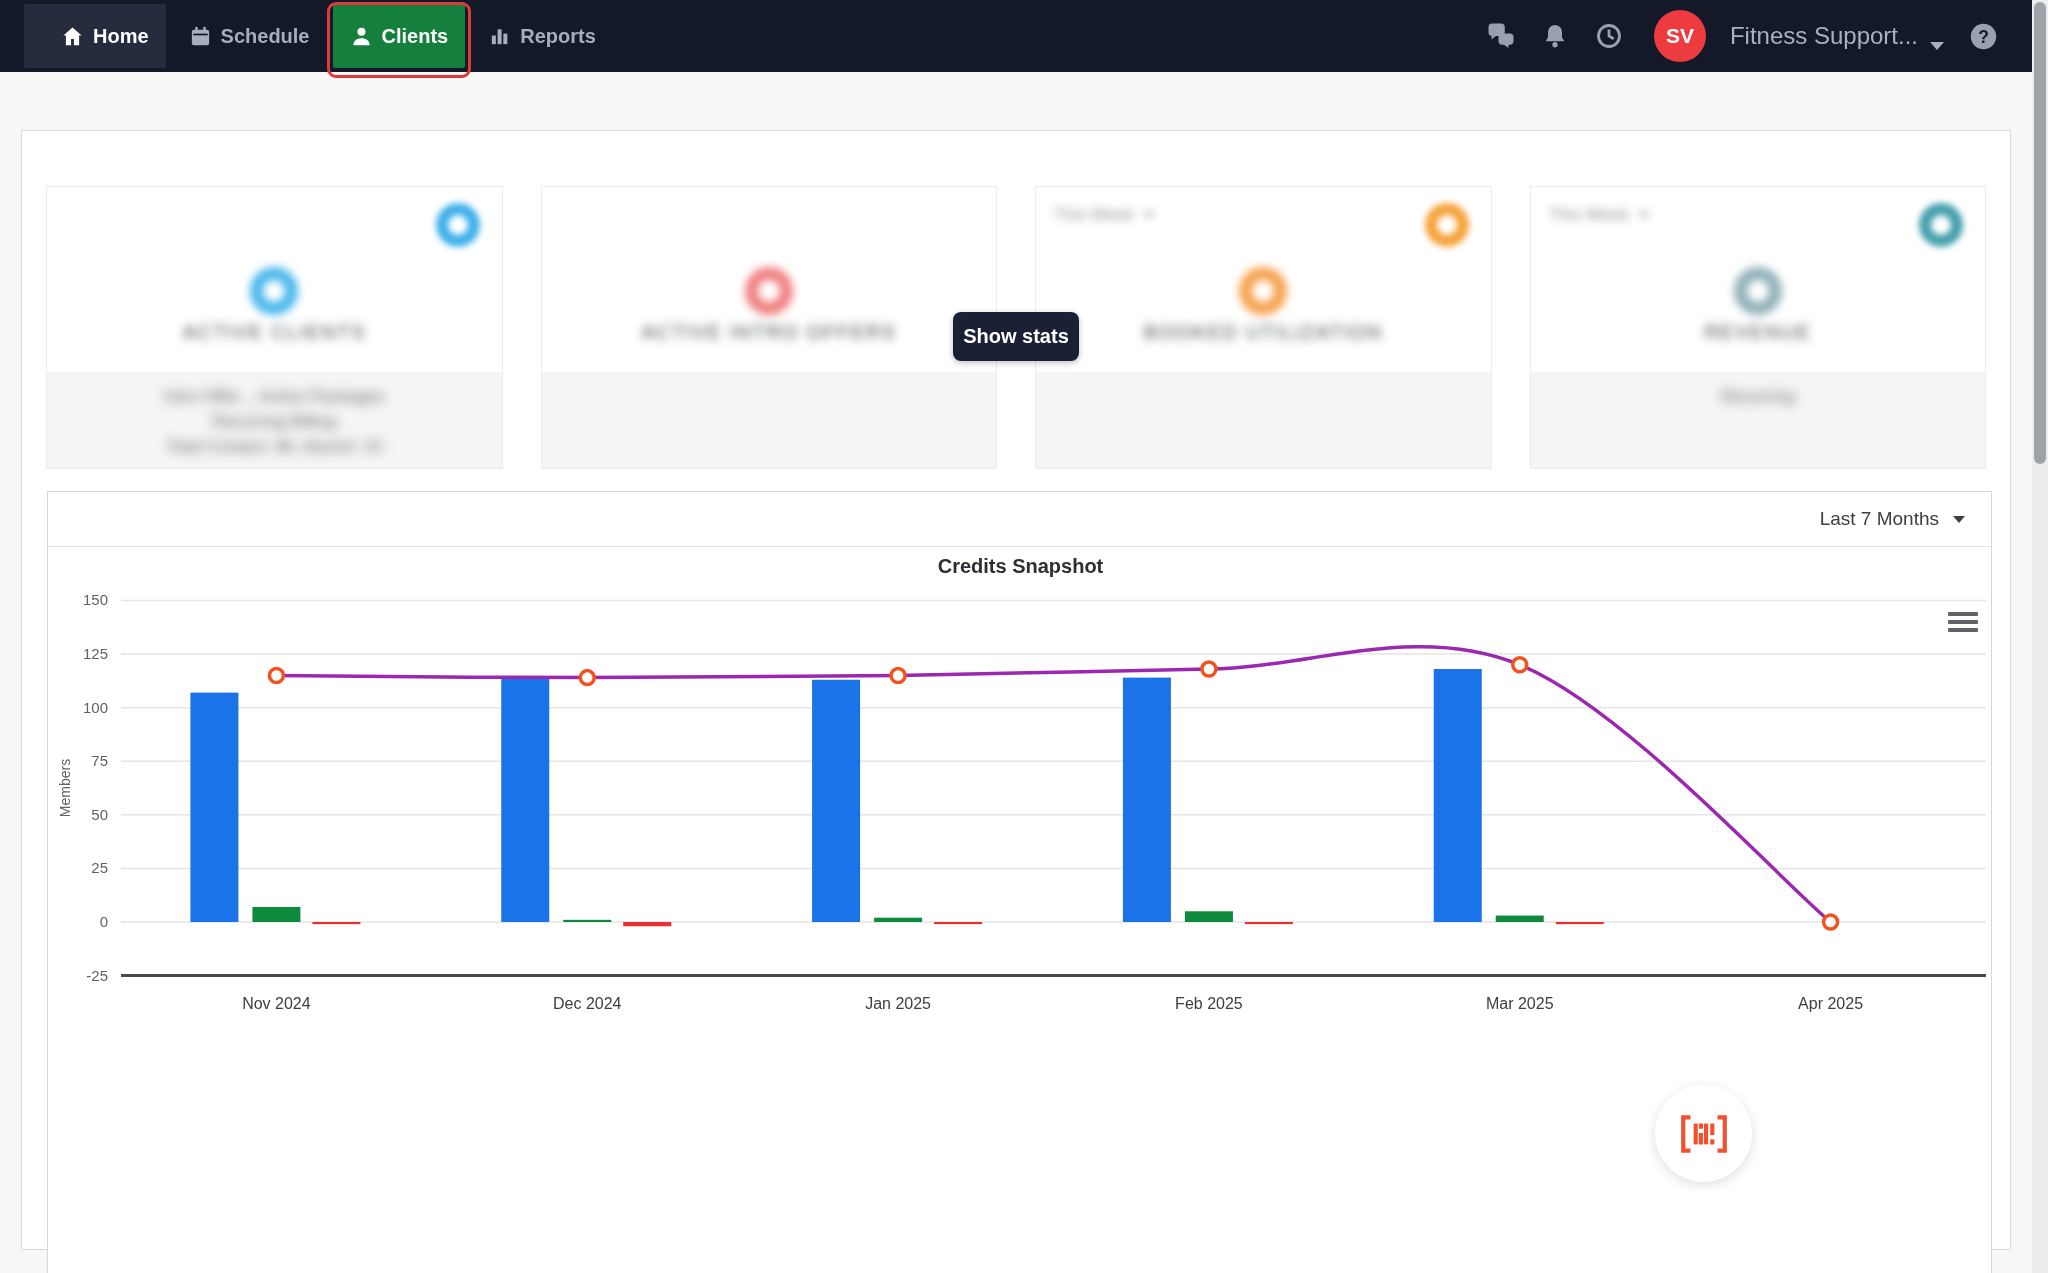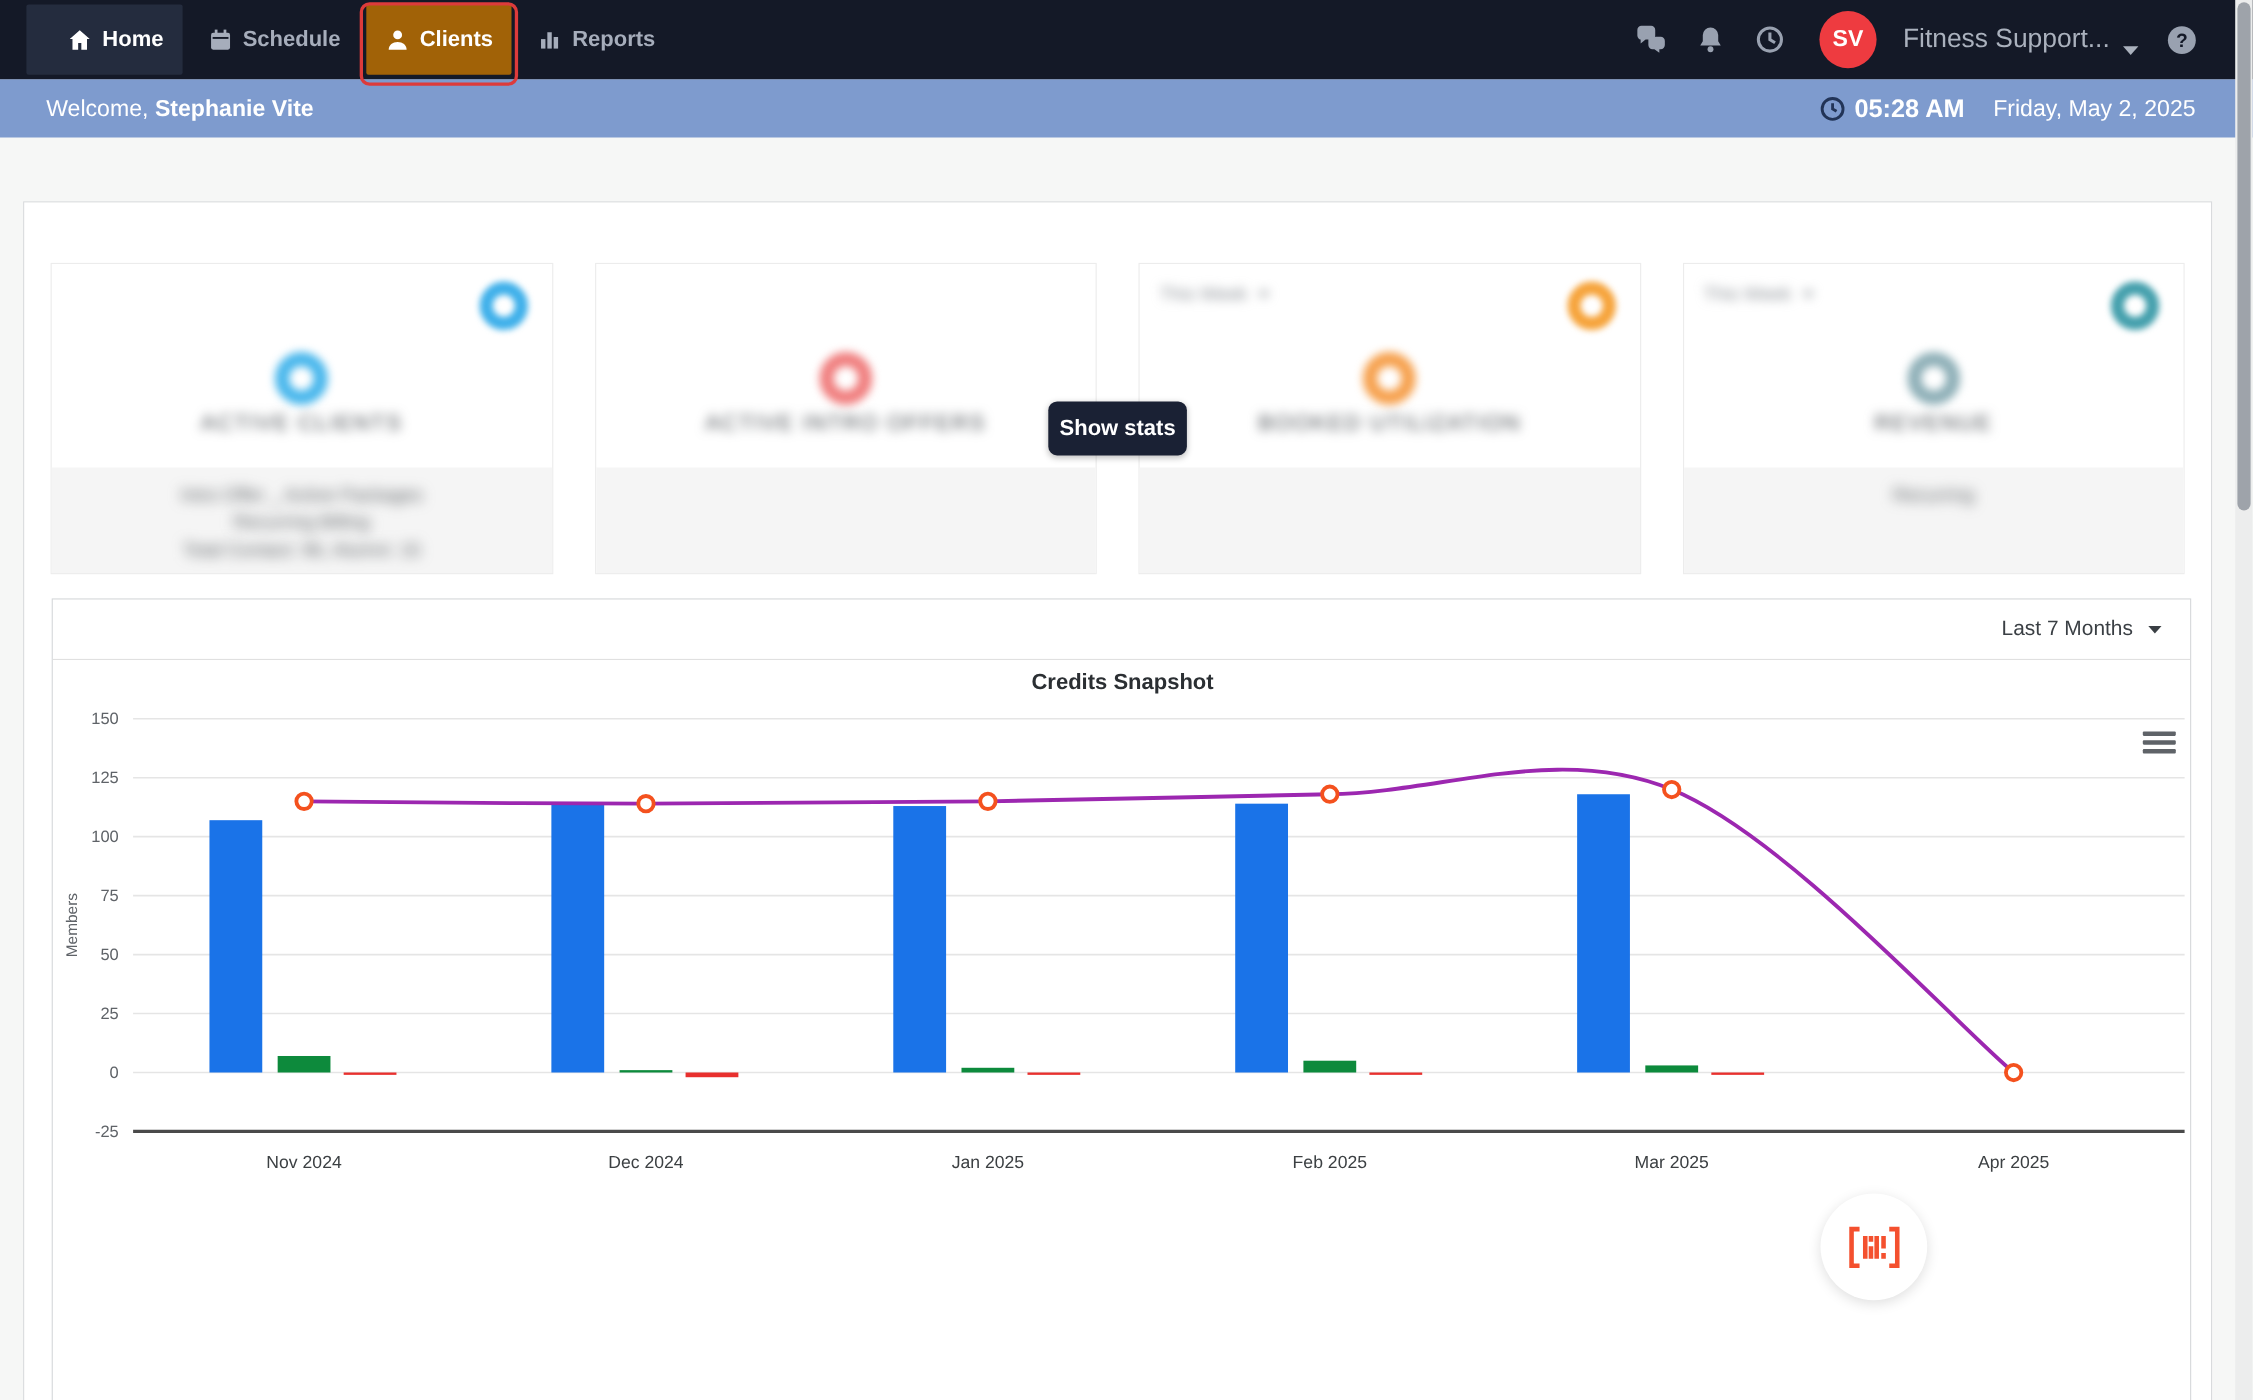--- a/index.html
+++ b/index.html
@@ -16,21 +16,21 @@
   body{font-family:"Liberation Sans","DejaVu Sans",sans-serif;background:#f6f7f6;position:relative;}
   .stage{position:relative;width:2048px;height:1273px;overflow:hidden;background:#f6f7f6;}
 
   
   .navbar{position:relative;height:72px;background:var(--navbar-bg);display:flex;align-items:stretch;padding-left:24px;z-index:30;}
   .nav-left{display:flex;align-items:stretch;}
   .nav-item{position:relative;display:flex;align-items:center;gap:9px;padding:0 17px;margin:4px 6px 4px 0;
             color:#a6adbb;font-size:20px;font-weight:600;cursor:pointer;border-radius:2px;}
   .nav-item .nicon{width:23px;height:23px;display:inline-flex;}
   .nav-item.active{background:#242c3e;color:#ffffff;padding-left:37px;}
-  .nav-item.hl{background:#a16207;color:#ffffff;}
+  .nav-item.hl{background:#15803d;color:#ffffff;}
   .caret{width:0;height:0;border-left:7px solid transparent;border-right:7px solid transparent;border-top:8px solid currentColor;display:inline-block;margin-left:4px;}
   .annotation{position:absolute;left:-6px;right:-6px;top:-2px;bottom:-10px;border:3.5px solid var(--annotation-red);border-radius:9px;pointer-events:none;z-index:40;}
 
   .nav-right{margin-left:auto;display:flex;align-items:center;gap:24px;padding-right:50px;color:#99a1b0;}
   .nav-icon-btn{width:30px;height:30px;display:inline-flex;align-items:center;justify-content:center;cursor:pointer;color:#99a1b0;}
   .avatar{width:52px;height:52px;border-radius:50%;background:var(--avatar-red);color:#fff;font-weight:bold;font-size:21px;display:flex;align-items:center;justify-content:center;margin-left:6px;}
   .account{display:flex;align-items:flex-end;gap:8px;color:#aab1bd;font-size:24px;cursor:pointer;}
   .account .caret{border-top-color:#aab1bd;}
 
   
@@ -170,37 +170,20 @@
       </span>
       <span class="nav-icon-btn">
         <svg viewBox="0 0 24 24" width="29" height="29">
             <circle cx="12" cy="12" r="10.5" fill="#99a1b0"></circle>
             <text x="12" y="17" text-anchor="middle" font-size="14.5" font-weight="bold" fill="#141927" font-family="Liberation Sans, DejaVu Sans, sans-serif">?</text>
           </svg>
       </span>
     </div>
   </header>
 
-  <div class="welcome-bar">
-    <div class="welcome-left">
-      <span>Welcome,</span>&nbsp;<b>Stephanie Vite</b>
-    </div>
-    <div class="welcome-right">
-      <span class="time">
-        <span class="wicon">
-          <svg viewBox="0 0 24 24" fill="none" stroke="currentColor" stroke-width="2.6">
-              <circle cx="12" cy="12" r="9.5"></circle>
-              <path d="M12 6.8V12l3.6 2.2"></path>
-            </svg>
-        </span>
-        <span>05:28 AM</span>
-      </span>
-      <span class="date">Friday, May 2, 2025</span>
-    </div>
-  </div>
 
   <div class="content">
     <section class="panel">
 
 
       <div class="cards-row">
 
         <div class="stat-card">
           <div class="card-body">
 

